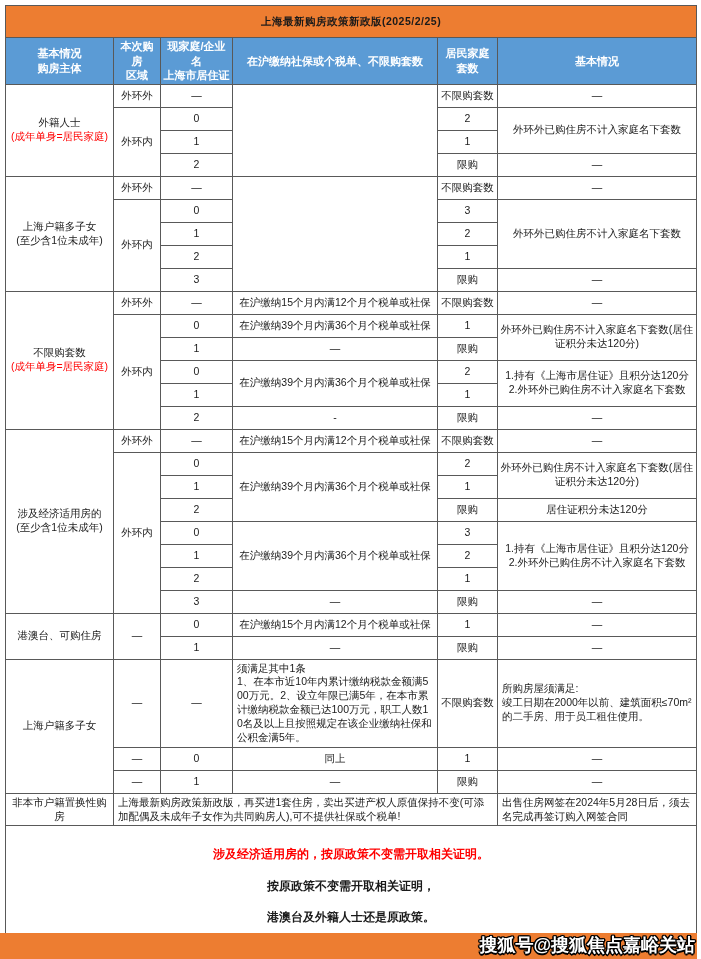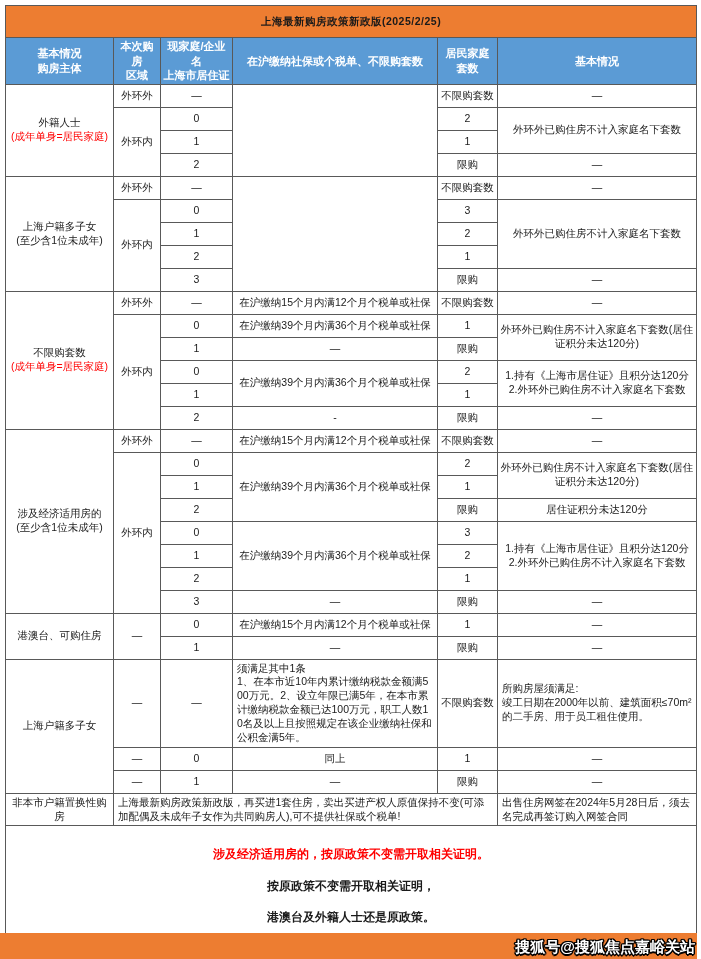--- a/index.html
+++ b/index.html
@@ -31,21 +31,21 @@
   td.left{text-align:left;padding:2px 4px;}
   td.footer-cell{padding:6px 4px 8px 4px;}
   .fnote{font-weight:bold;font-size:12px;line-height:1.45;color:#1a1a1a;}
   .fnote.red{color:#FF0000;}
   .bottom-bar{
     position:absolute;left:0;right:4px;bottom:0;height:26px;
     background:#ED7D31;
   }
   .watermark{
     position:absolute;right:6px;bottom:2px;
-    font-size:15px;font-weight:bold;color:#ffffff;white-space:nowrap;
+    font-size:18px;font-weight:bold;color:#ffffff;white-space:nowrap;
     text-shadow:-1.5px 0 #000,1.5px 0 #000,0 -1.5px #000,0 1.5px #000,
                 -1px -1px #000,1px 1px #000,-1px 1px #000,1px -1px #000;
   }
 </style>
 </head>
 <body>
 
 <table class="policy-table">
   <colgroup>
     <col style="width:108px">

